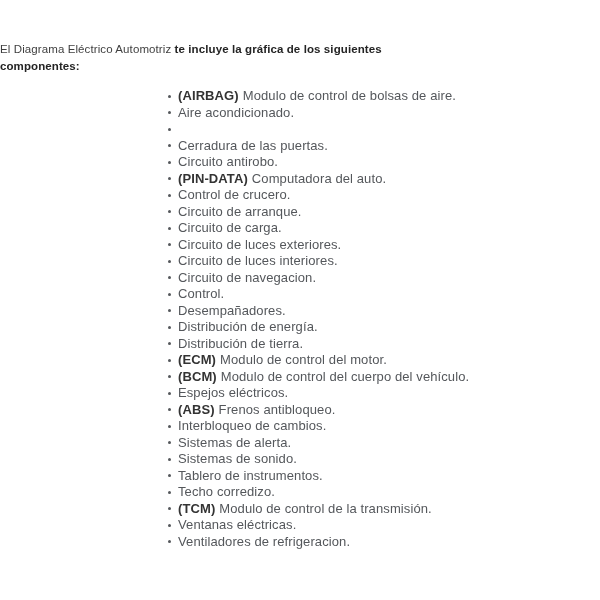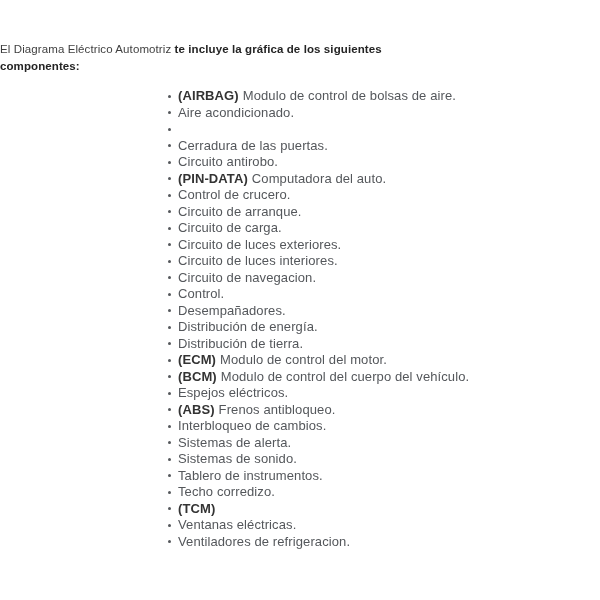--- a/index.html
+++ b/index.html
@@ -170,20 +170,21 @@
         <span class="bullet"></span>
         <span>Tablero de instrumentos.</span>
       </li>
       <li>
         <span class="bullet"></span>
         <span>Techo corredizo.</span>
       </li>
       <li>
         <span class="bullet"></span>
         <strong>(TCM)</strong>
+        <span>Modulo de control de la transmisión.</span>
       </li>
       <li>
         <span class="bullet"></span>
         <span>Ventanas eléctricas.</span>
       </li>
       <li>
         <span class="bullet"></span>
         <span>Ventiladores de refrigeracion.</span>
       </li>
     </ul>

